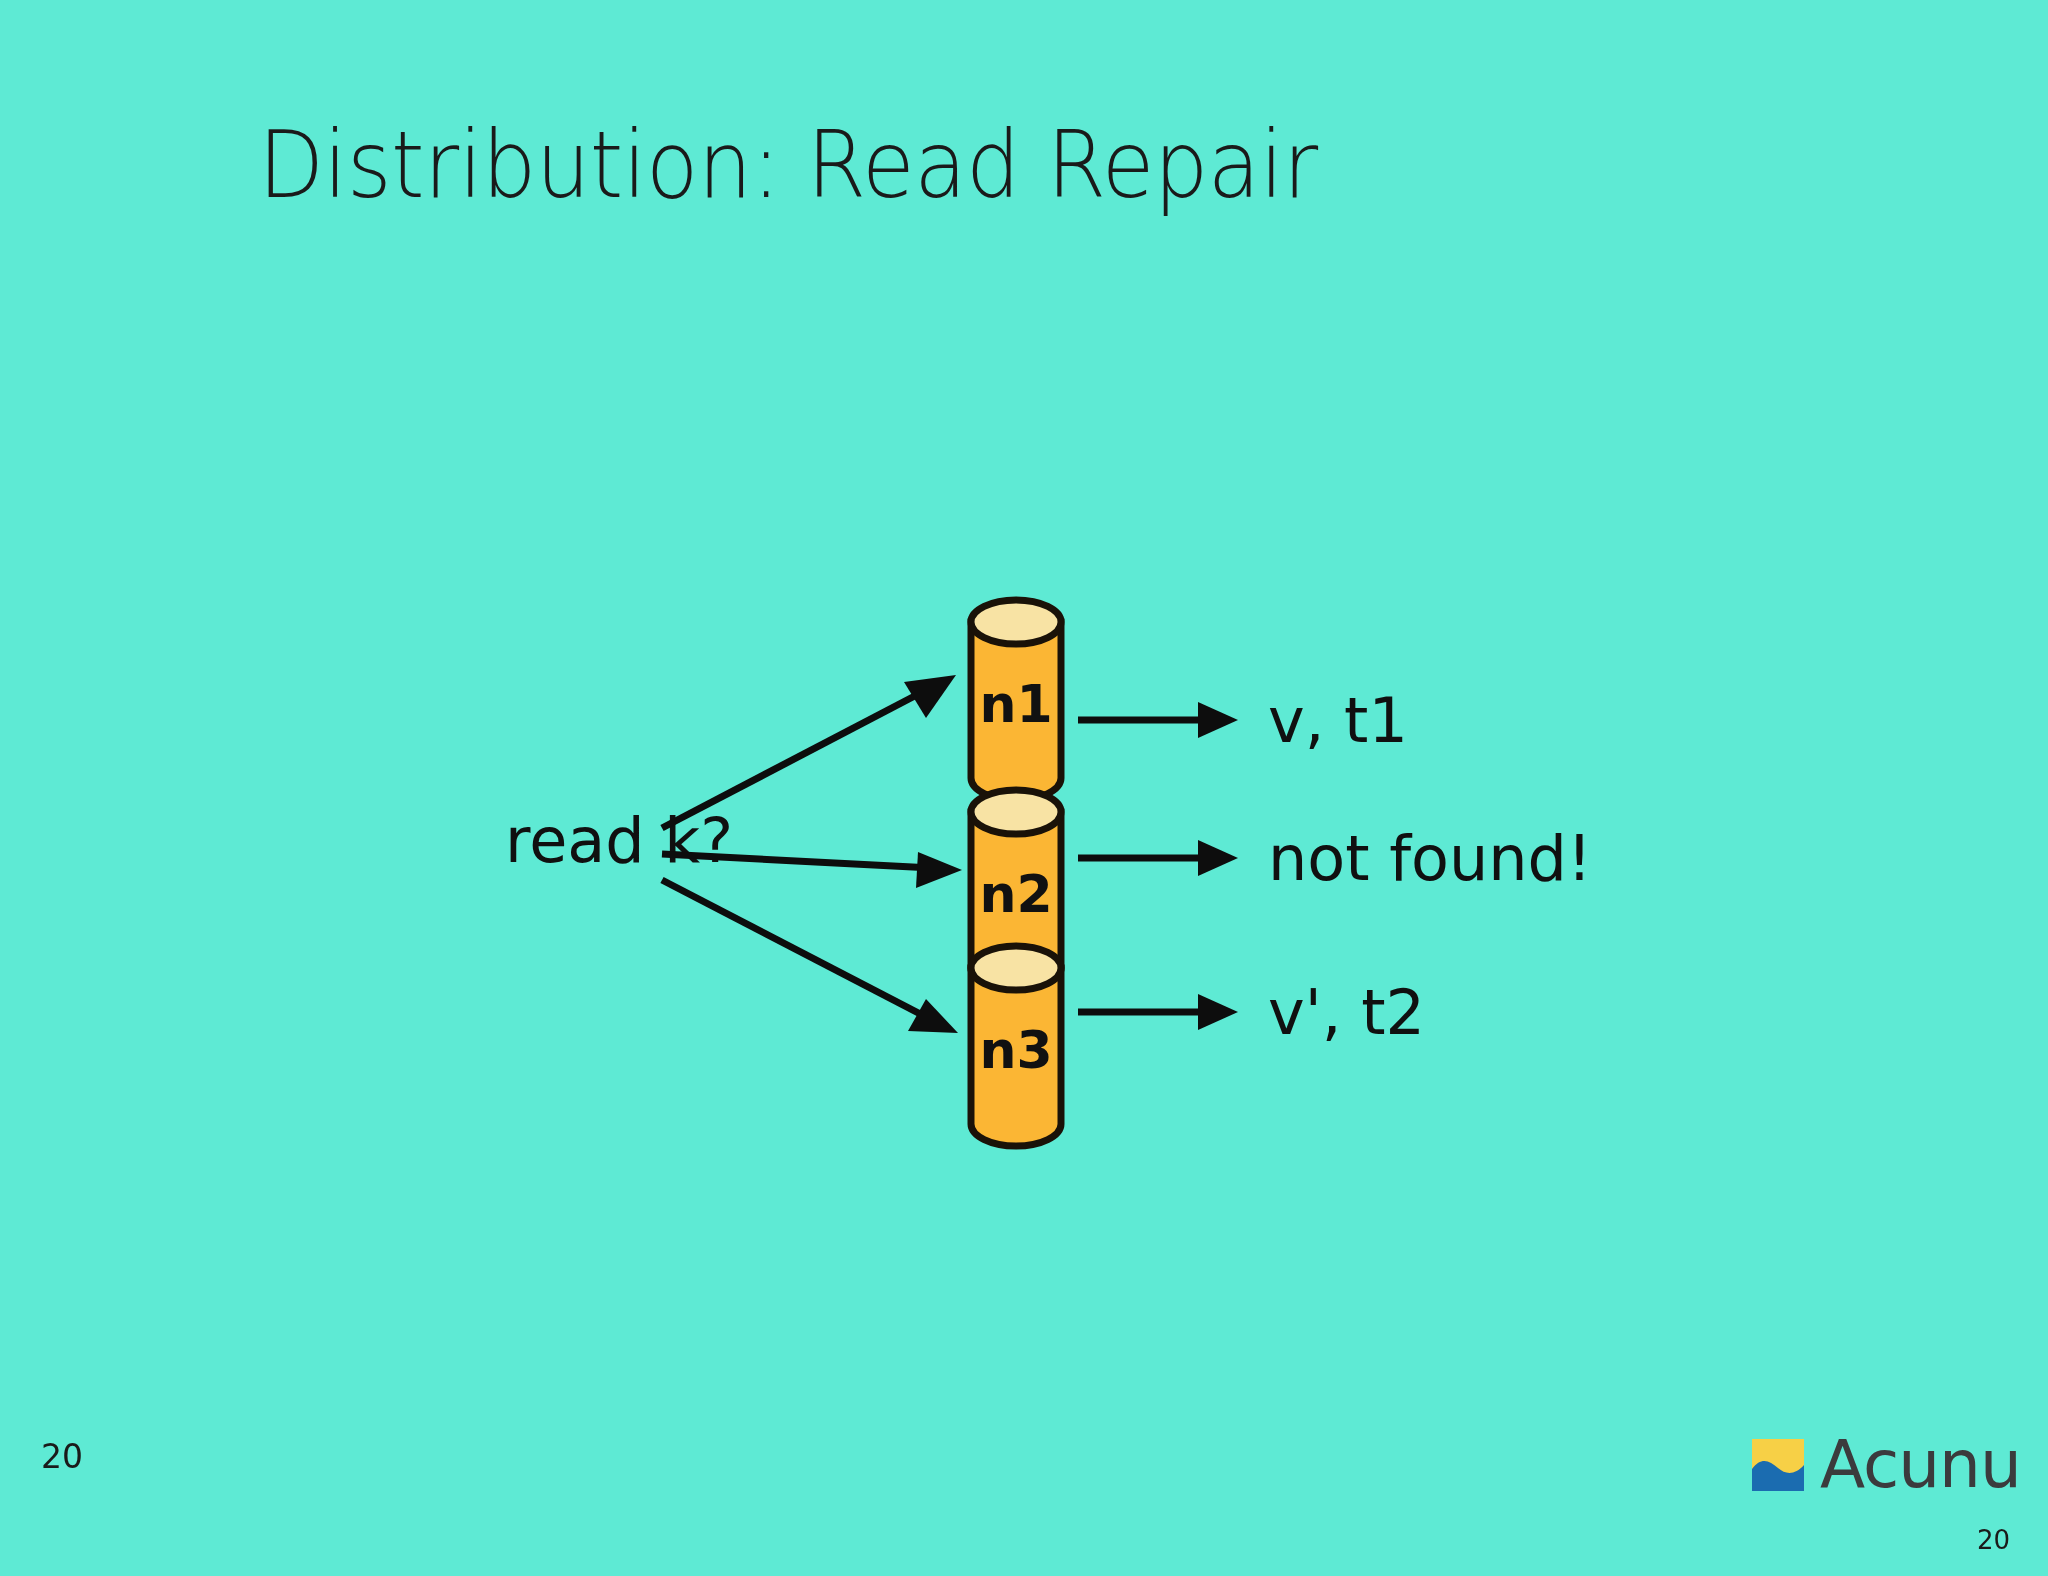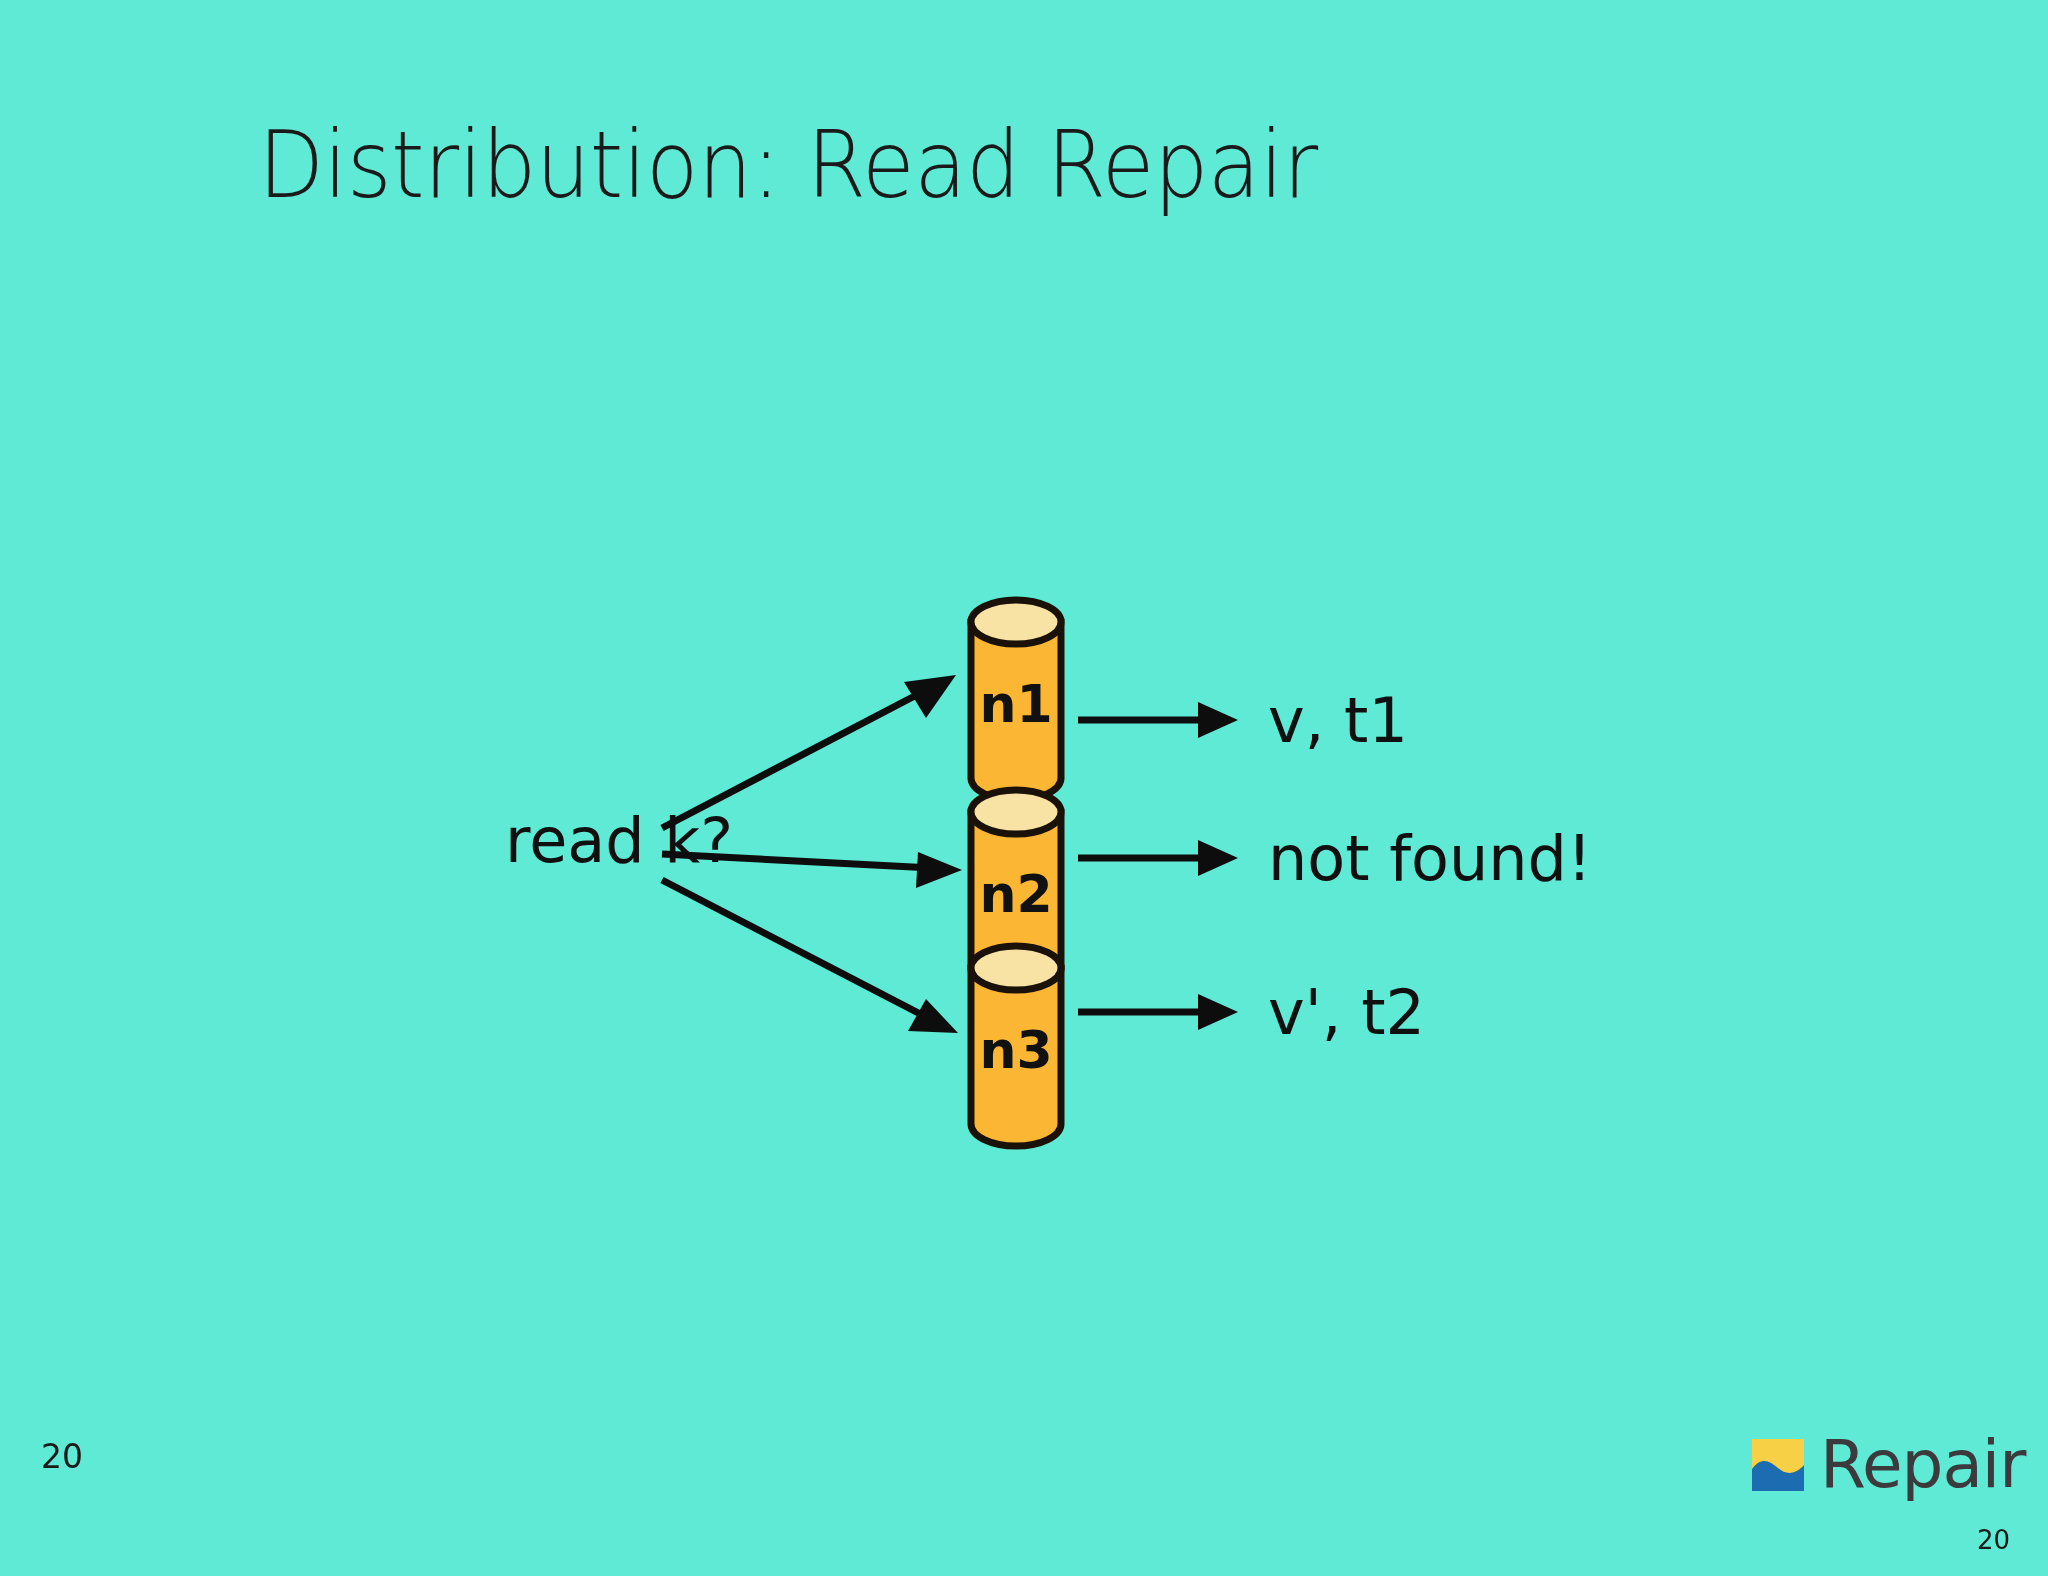--- a/index.html
+++ b/index.html
@@ -198,16 +198,16 @@
 
   <div class="page-num-left">20</div>
 
   <div class="page-num-right">20</div>
 
   <div class="logo">
     <svg class="logo-mark" viewBox="0 0 52 52">
       <rect x="0" y="0" width="52" height="52" fill="#f7d046"></rect>
       <path d="M0,30 C9,18 17,21 26,29 C34,36 43,36 52,26 L52,52 L0,52 Z" fill="#1b6cb0"></path>
     </svg>
-    <span class="logo-text">Repair</span>
+    <span class="logo-text">Acunu</span>
   </div>
 
 </div>
 
 </body></html>

